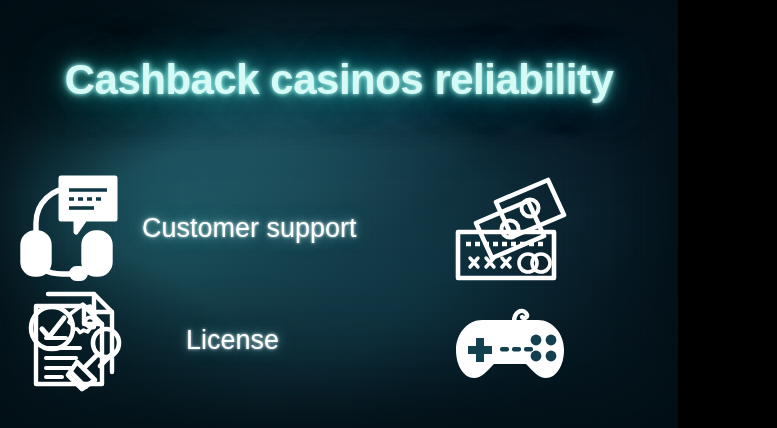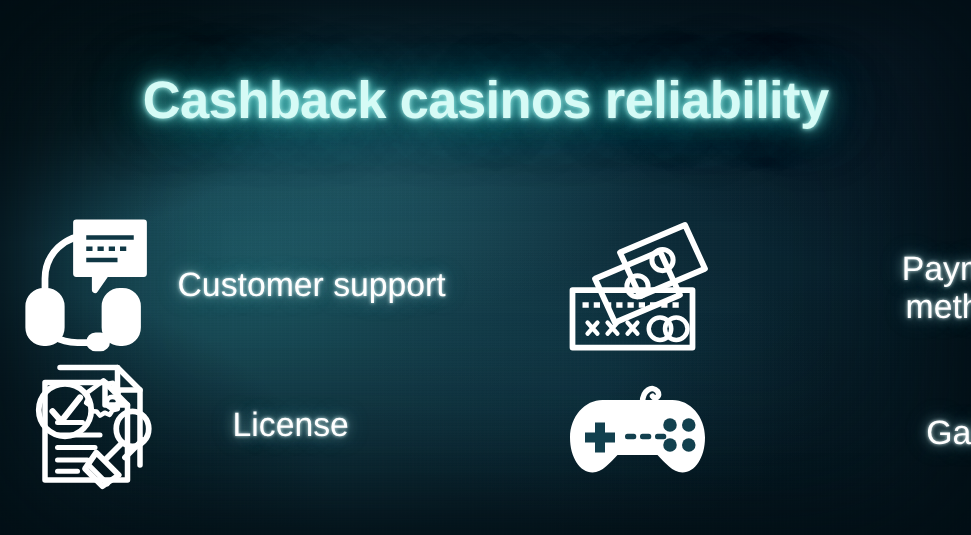--- a/index.html
+++ b/index.html
@@ -5,21 +5,21 @@
   html, body {
     margin: 0;
     padding: 0;
     background: #000;
   }
   body {
     font-family: "Liberation Sans", sans-serif;
   }
   #stage {
     position: relative;
-    width: 777px;
+    width: 678px;
     height: 428px;
     overflow: hidden;
     background-color: #0a2230;
   }
   
   .bg-layer {
     position: absolute;
     inset: 0;
     pointer-events: none;
   }

